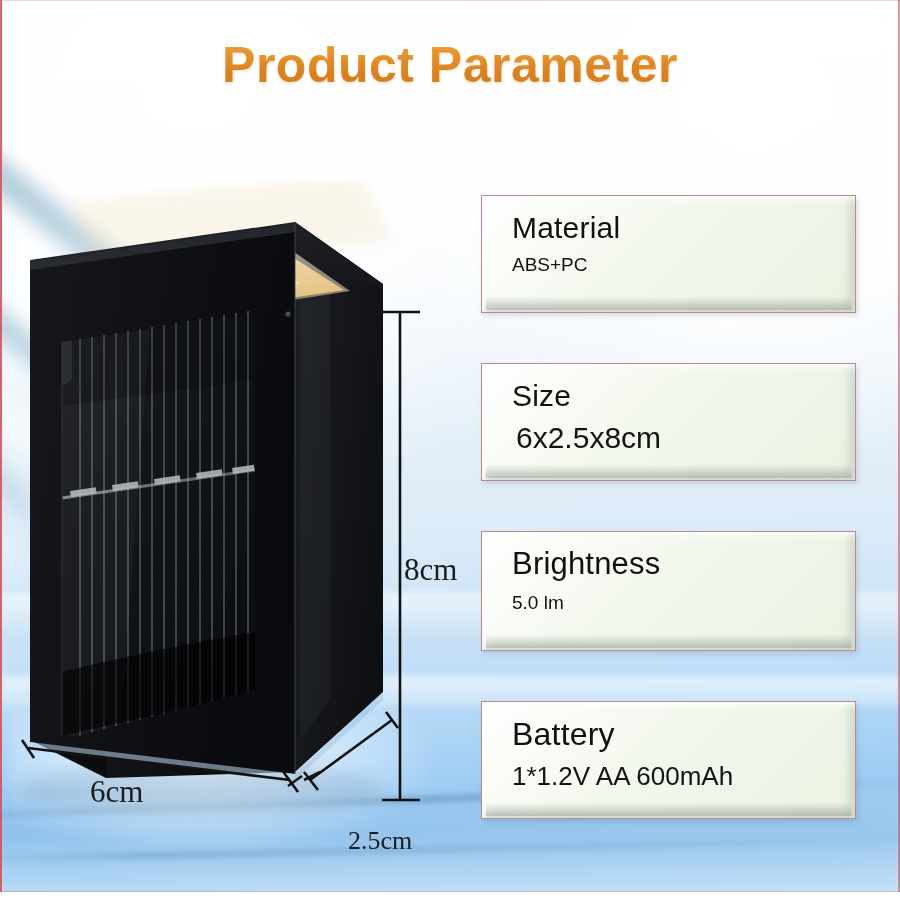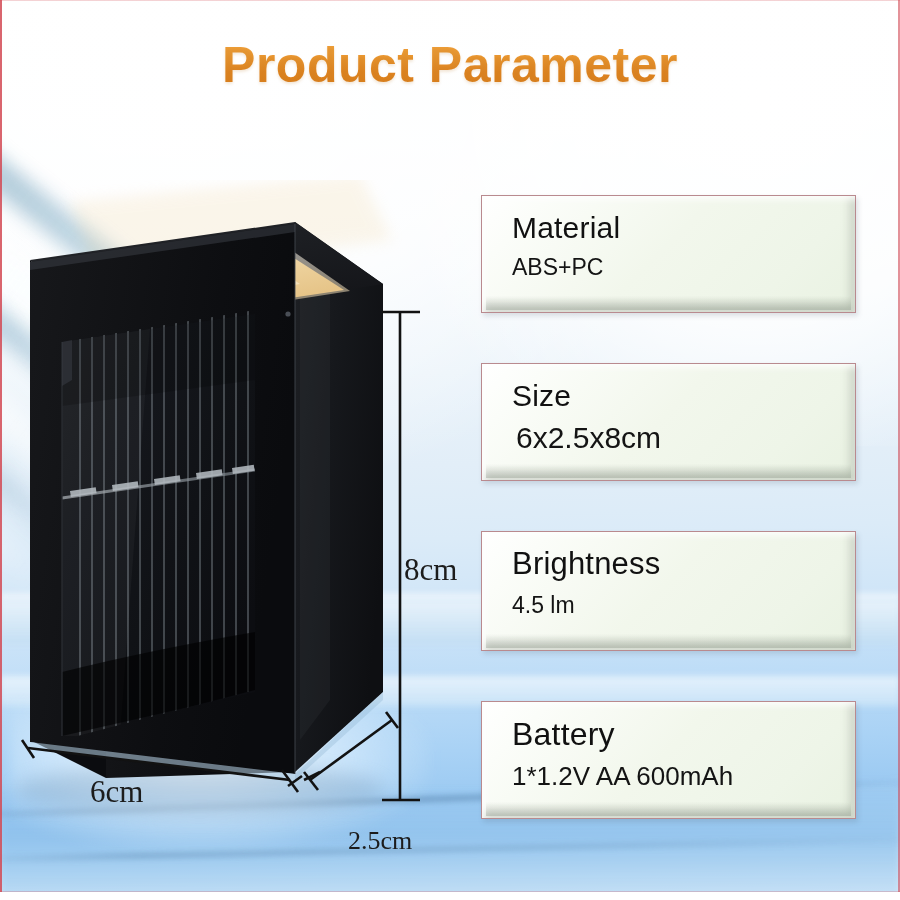--- a/index.html
+++ b/index.html
@@ -211,21 +211,21 @@
     background: linear-gradient(180deg, rgba(150,158,145,0) 0%, rgba(128,138,125,0.34) 100%);
     pointer-events: none;
   }
   .card-label {
     font-size: 30px;
     color: #111111;
     line-height: 1.18;
     letter-spacing: 0.2px;
   }
   .card-value {
-    font-size: 23px;
+    font-size: 19px;
     color: #141414;
     line-height: 1.25;
     margin-top: 8px;
   }
   .card.c-material { height: 118px; }
   .card.c-size     { height: 118px; }
   .card.c-size .card-value { font-size: 30px; margin-left: 4px; margin-top: 6px; }
   .card.c-brightness { height: 120px; }
   .card.c-brightness .card-label { font-size: 31px; }
   .card.c-battery  { height: 118px; margin-bottom: 0; }
@@ -423,21 +423,21 @@
       <div class="card-value">ABS+PC</div>
     </div>
 
     <div class="card c-size">
       <div class="card-label">Size</div>
       <div class="card-value">6x2.5x8cm</div>
     </div>
 
     <div class="card c-brightness">
       <div class="card-label">Brightness</div>
-      <div class="card-value">4.5 lm</div>
+      <div class="card-value">5.0 lm</div>
     </div>
 
     <div class="card c-battery">
       <div class="card-label">Battery</div>
       <div class="card-value">1*1.2V AA 600mAh</div>
     </div>
 
   </div>
 </div>
 

